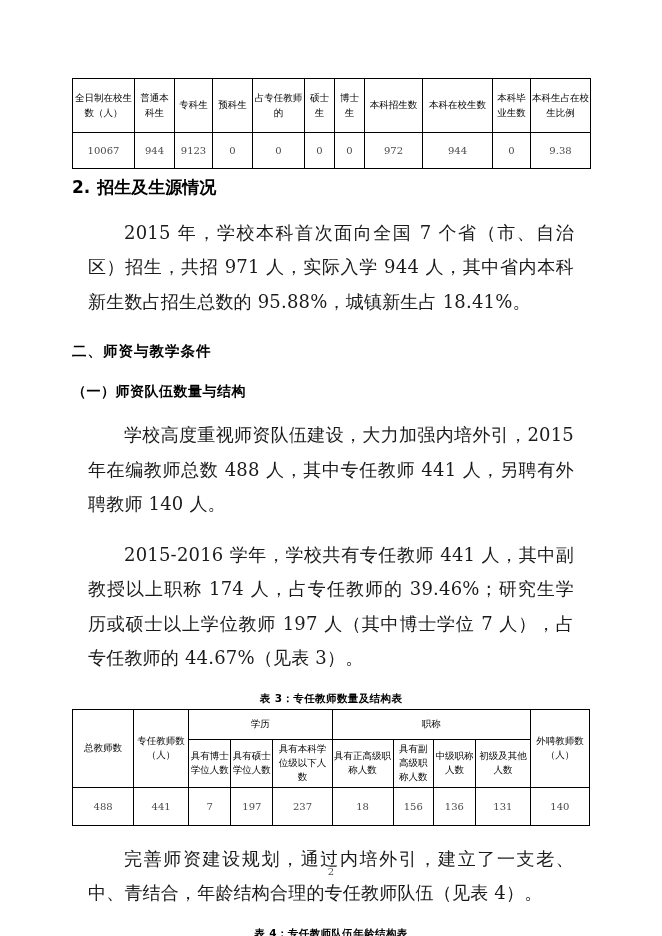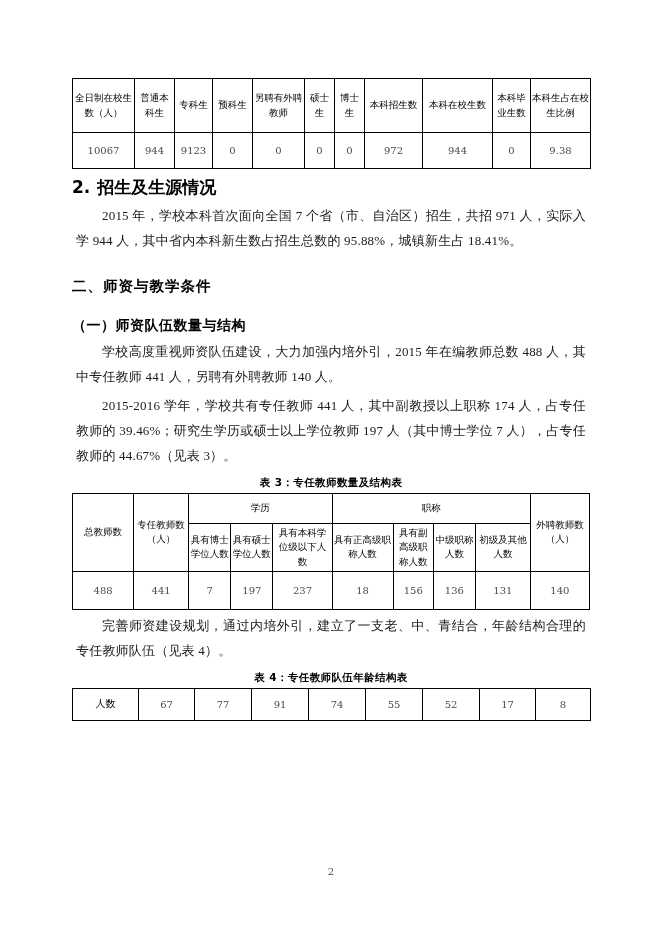--- a/index.html
+++ b/index.html
@@ -90,29 +90,28 @@
   }
   .heading-2 {
     font-family: "DejaVu Sans", "Liberation Sans", sans-serif;
     font-weight: bold;
     font-size: 14px;
     letter-spacing: 0.5px;
     margin: 18px 0 4px 0;
     line-height: 1.5;
   }
   .para {
-    font-size: 13px;
+    font-size: 18px;
     line-height: 1.92;
     text-align: justify;
     text-justify: inter-ideograph;
     text-indent: 2em;
-    margin: 4px;
+    margin: 16px;
     letter-spacing: 0.2px;
     color: #1a1a1a;
-    font-family: Liberation Serif, serif;
   }
   .table-title {
     text-align: center;
     font-family: "DejaVu Sans", "Liberation Sans", sans-serif;
     font-weight: bold;
     font-size: 10.5px;
     margin: 7px 0 3px 0;
     letter-spacing: 0.4px;
   }
 
@@ -146,21 +145,21 @@
         <col style="width:70px">
         <col style="width:38px">
         <col style="width:60px">
       </colgroup>
       <tbody>
           <tr>
         <td class="th-cell">全日制在校生数（人）</td>
         <td class="th-cell">普通本科生</td>
         <td class="th-cell">专科生</td>
         <td class="th-cell">预科生</td>
-        <td class="th-cell">另聘有外聘教师</td>
+        <td class="th-cell">占专任教师的</td>
         <td class="th-cell">硕士生</td>
         <td class="th-cell">博士生</td>
         <td class="th-cell">本科招生数</td>
         <td class="th-cell">本科在校生数</td>
         <td class="th-cell">本科毕业生数</td>
         <td class="th-cell">本科生占在校生比例</td>
       </tr>
       <tr class="data-row">
         <td class="td-cell">10067</td>
         <td class="td-cell">944</td>

